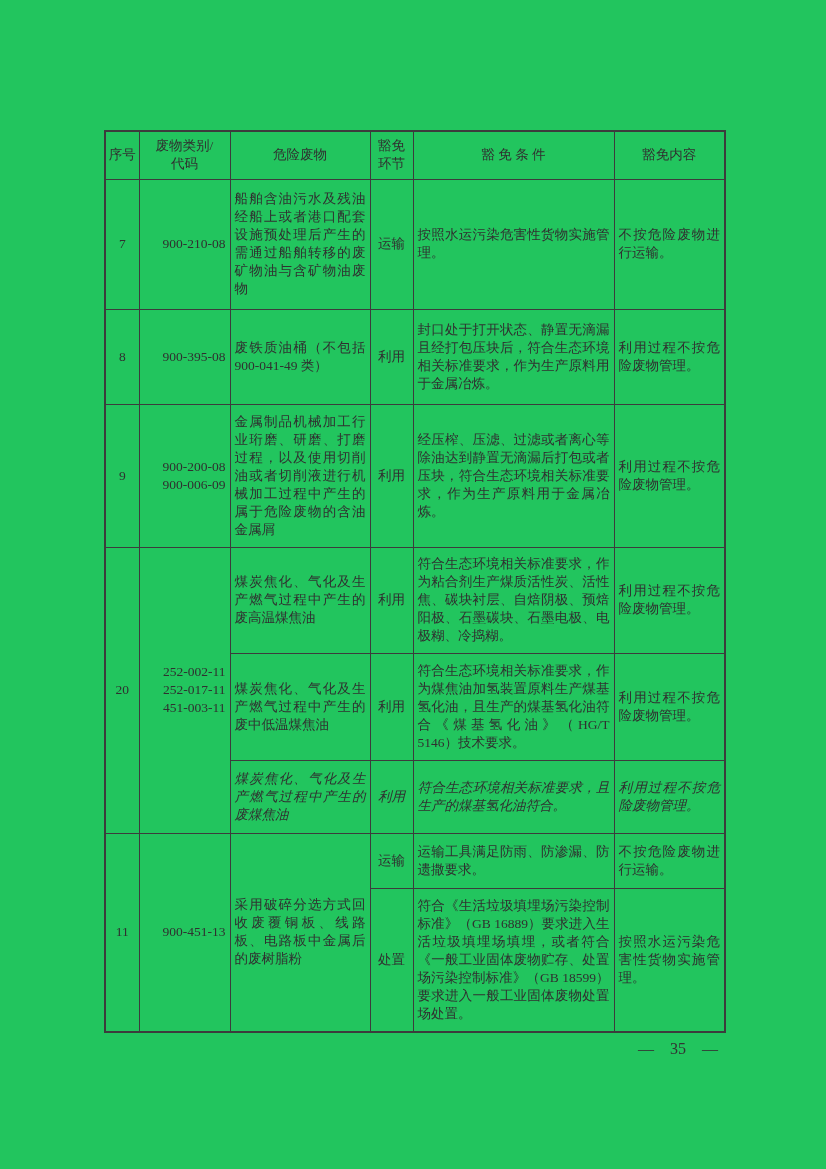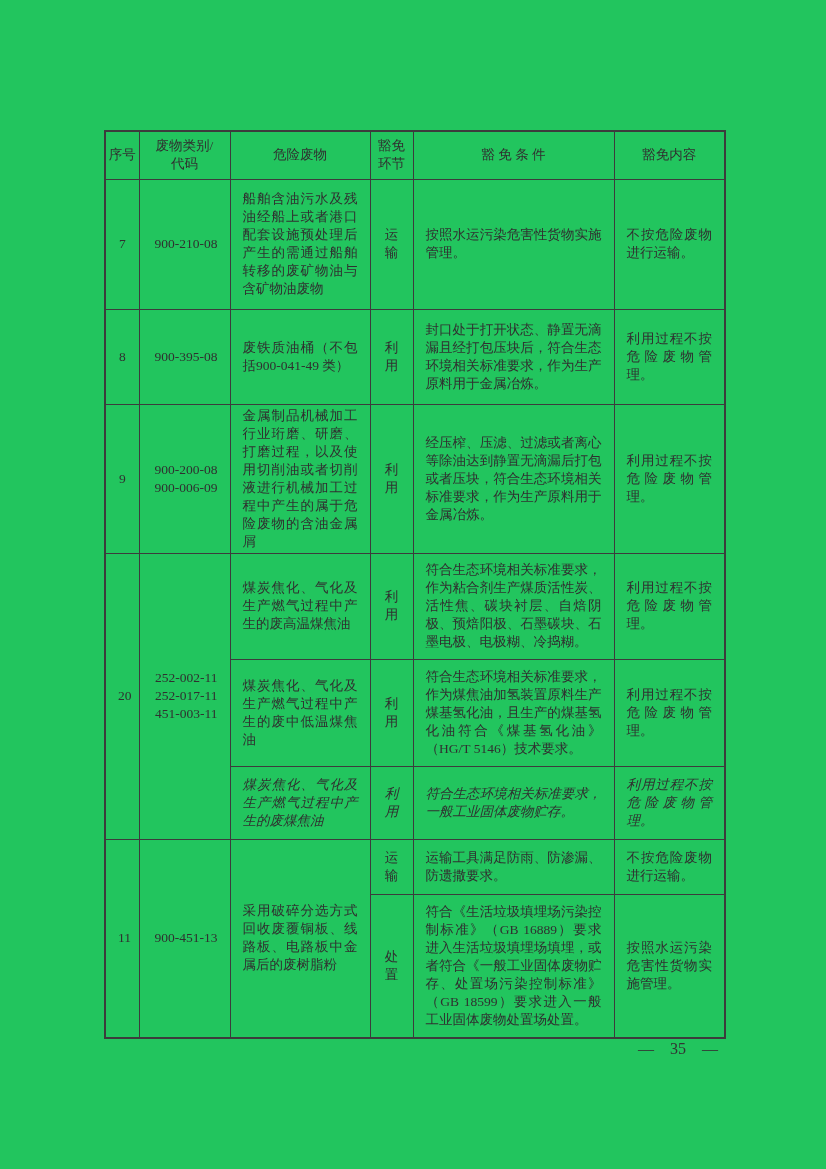--- a/index.html
+++ b/index.html
@@ -24,21 +24,21 @@
     border-collapse: collapse;
     table-layout: fixed;
     border: 2px solid #3c3c3c;
   }
   .doc-table th, .doc-table td {
     border: 1px solid #3c3c3c;
     vertical-align: middle;
     font-size: 13.5px;
     line-height: 18px;
     font-weight: normal;
-    padding: 2px 12px;
+    padding: 2px 4px;
     overflow: hidden;
   }
   .doc-table th {
     text-align: center;
     white-space: pre-line;
     padding: 2px 1px;
   }
   .cell-no, .cell-stage {
     text-align: center;
   }
@@ -138,21 +138,21 @@
     </tr>
     <tr class="h10b">
       <td class="cell-waste">煤炭焦化、气化及生产燃气过程中产生的废中低温煤焦油</td>
       <td class="cell-stage">利用</td>
       <td class="cell-condition">符合生态环境相关标准要求，作为煤焦油加氢装置原料生产煤基氢化油，且生产的煤基氢化油符合《煤基氢化油》（HG/T 5146）技术要求。</td>
       <td class="cell-content">利用过程不按危险废物管理。</td>
     </tr>
     <tr class="h10c">
       <td class="cell-waste">煤炭焦化、气化及生产燃气过程中产生的废煤焦油</td>
       <td class="cell-stage">利用</td>
-      <td class="cell-condition">符合生态环境相关标准要求，一般工业固体废物贮存。</td>
+      <td class="cell-condition">符合生态环境相关标准要求，且生产的煤基氢化油符合。</td>
       <td class="cell-content">利用过程不按危险废物管理。</td>
     </tr>
 
     <tr class="h11a">
       <td class="cell-no" rowspan="2">11</td>
       <td class="cell-codes" rowspan="2">900-451-13</td>
       <td class="cell-waste" rowspan="2">采用破碎分选方式回收废覆铜板、线路板、电路板中金属后的废树脂粉</td>
       <td class="cell-stage">运输</td>
       <td class="cell-condition">运输工具满足防雨、防渗漏、防遗撒要求。</td>
       <td class="cell-content">不按危险废物进行运输。</td>

